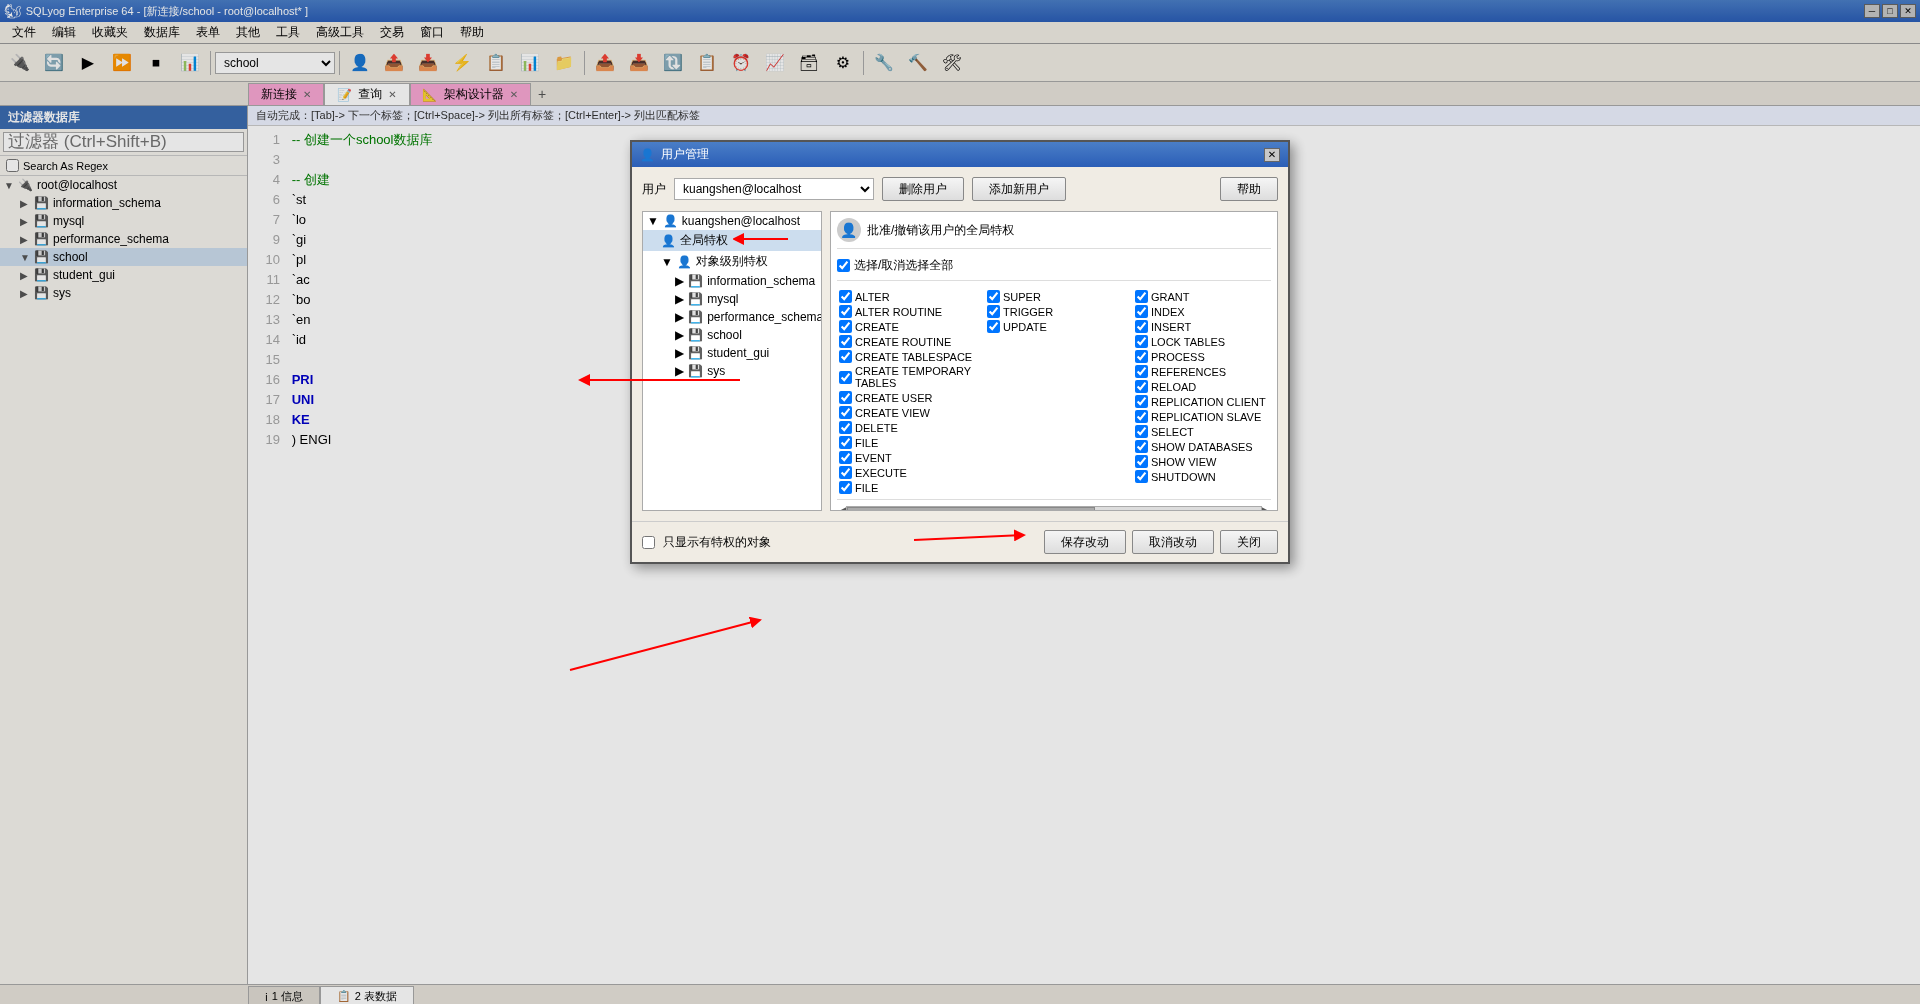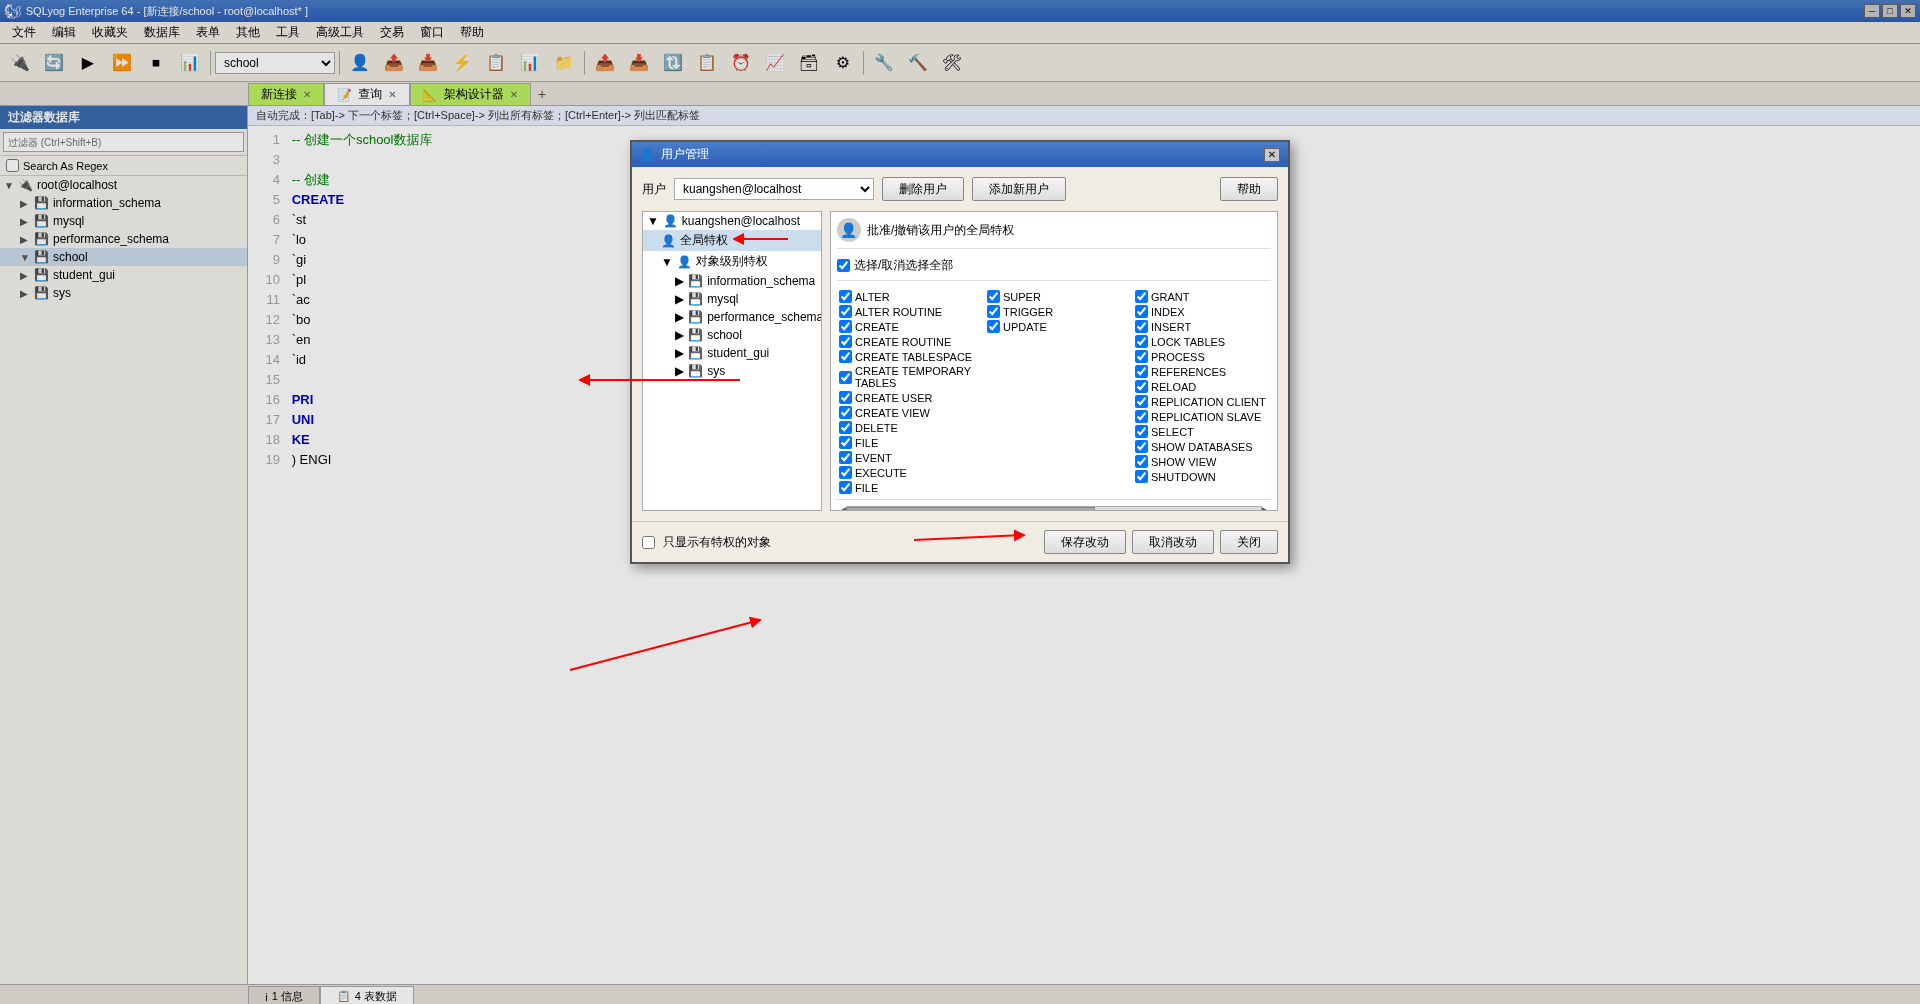--- a/index.html
+++ b/index.html
@@ -75,21 +75,21 @@
       background: #e8e4dc;
       height: 24px;
       display: flex;
       align-items: flex-end;
       padding-left: 248px;
       border-bottom: 1px solid #aaa;
     }
     .tab {
       height: 22px;
       padding: 0 12px;
-      background: #bef264;
+      background: #f9a8d4;
       border: 1px solid #aaa;
       border-bottom: none;
       display: flex; align-items: center;
       gap: 6px;
       font-size: 12px;
       cursor: pointer;
     }
     .tab.active { background: white; }
     .tab .close-x { font-size: 10px; color: #666; cursor: pointer; }
     .tab-add { width: 22px; height: 22px; display: flex; align-items: center; justify-content: center; cursor: pointer; font-size: 14px; color: #555; }
@@ -116,21 +116,21 @@
       font-weight: bold;
     }
     .sidebar-filter {
       padding: 3px;
       border-bottom: 1px solid #ccc;
     }
     .sidebar-filter input {
       width: 100%;
       height: 20px;
       border: 1px solid #aaa;
-      font-size: 10px;
+      font-size: 17px;
       padding: 0 4px;
     }
     .sidebar-checkbox { padding: 3px 6px; font-size: 11px; display: flex; align-items: center; gap: 4px; border-bottom: 1px solid #ccc; }
     .tree-node { padding: 2px 4px; cursor: pointer; display: flex; align-items: center; gap: 4px; font-size: 12px; }
     .tree-node.selected { background: #cde; }
     .tree-expand { width: 10px; font-size: 10px; color: #555; }
 
     
     .editor-area {
       flex: 1;
@@ -470,24 +470,20 @@
         <span class="code-comment">-- 创建一个school数据库</span>
       </div>
       <div>
         <span class="line-numbers">3</span>
       </div>
       <div>
         <span class="line-numbers">4</span>
         <span class="code-comment">-- 创建</span>
       </div>
       <div>
-        <span class="line-numbers">5</span>
-        <span class="code-keyword">CREATE</span>
-      </div>
-      <div>
         <span class="line-numbers">6</span>
         <span>  `st</span>
       </div>
       <div>
         <span class="line-numbers">7</span>
         <span>  `lo</span>
       </div>
       <div>
         <span class="line-numbers">9</span>
         <span>  `gi</span>
@@ -535,21 +531,21 @@
   </div>
 </div>
 
 <div class="bottom-tabs">
   <div class="bottom-tab">
     <span>ℹ</span>
     <span>1 信息</span>
   </div>
   <div class="bottom-tab active">
     <span>📋</span>
-    <span>4 表数据</span>
+    <span>2 表数据</span>
   </div>
 </div>
 
 <div class="dialog-overlay">
   <div class="dialog">
 
     <div class="dialog-title">
       <span>👤</span>
       <span class="dialog-title-text">用户管理</span>
       <div class="dialog-close-btn">✕</div>

